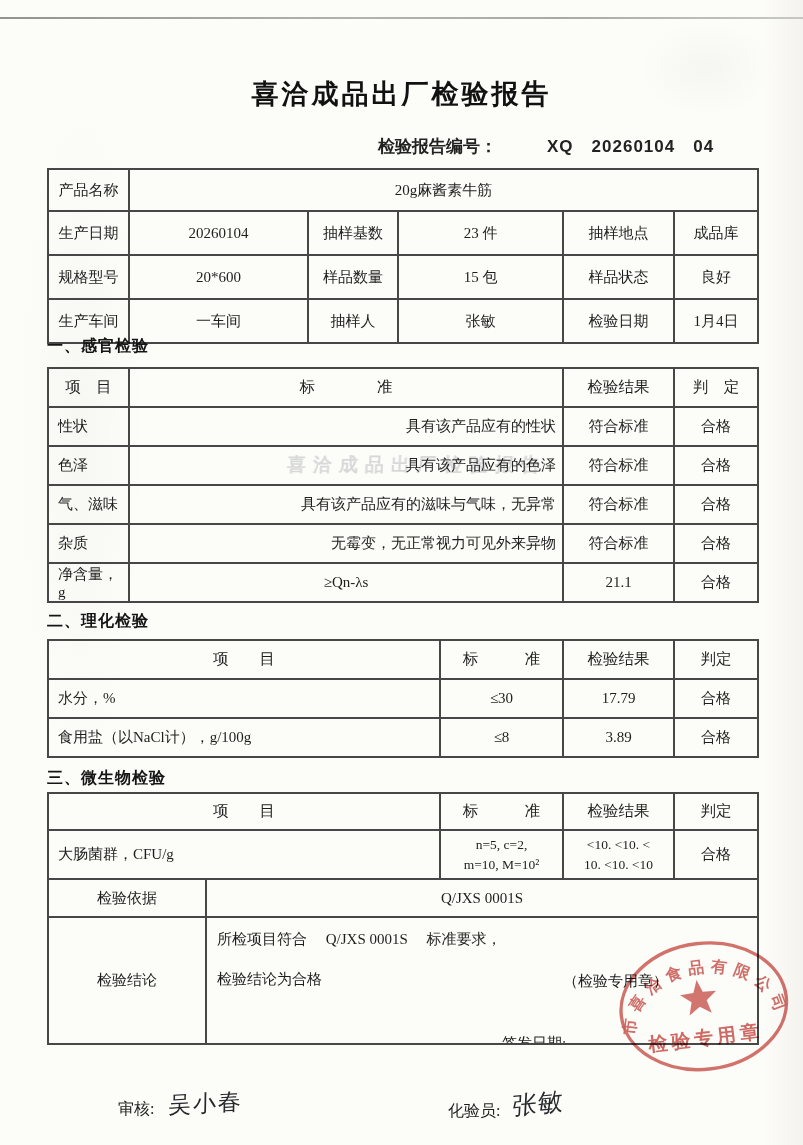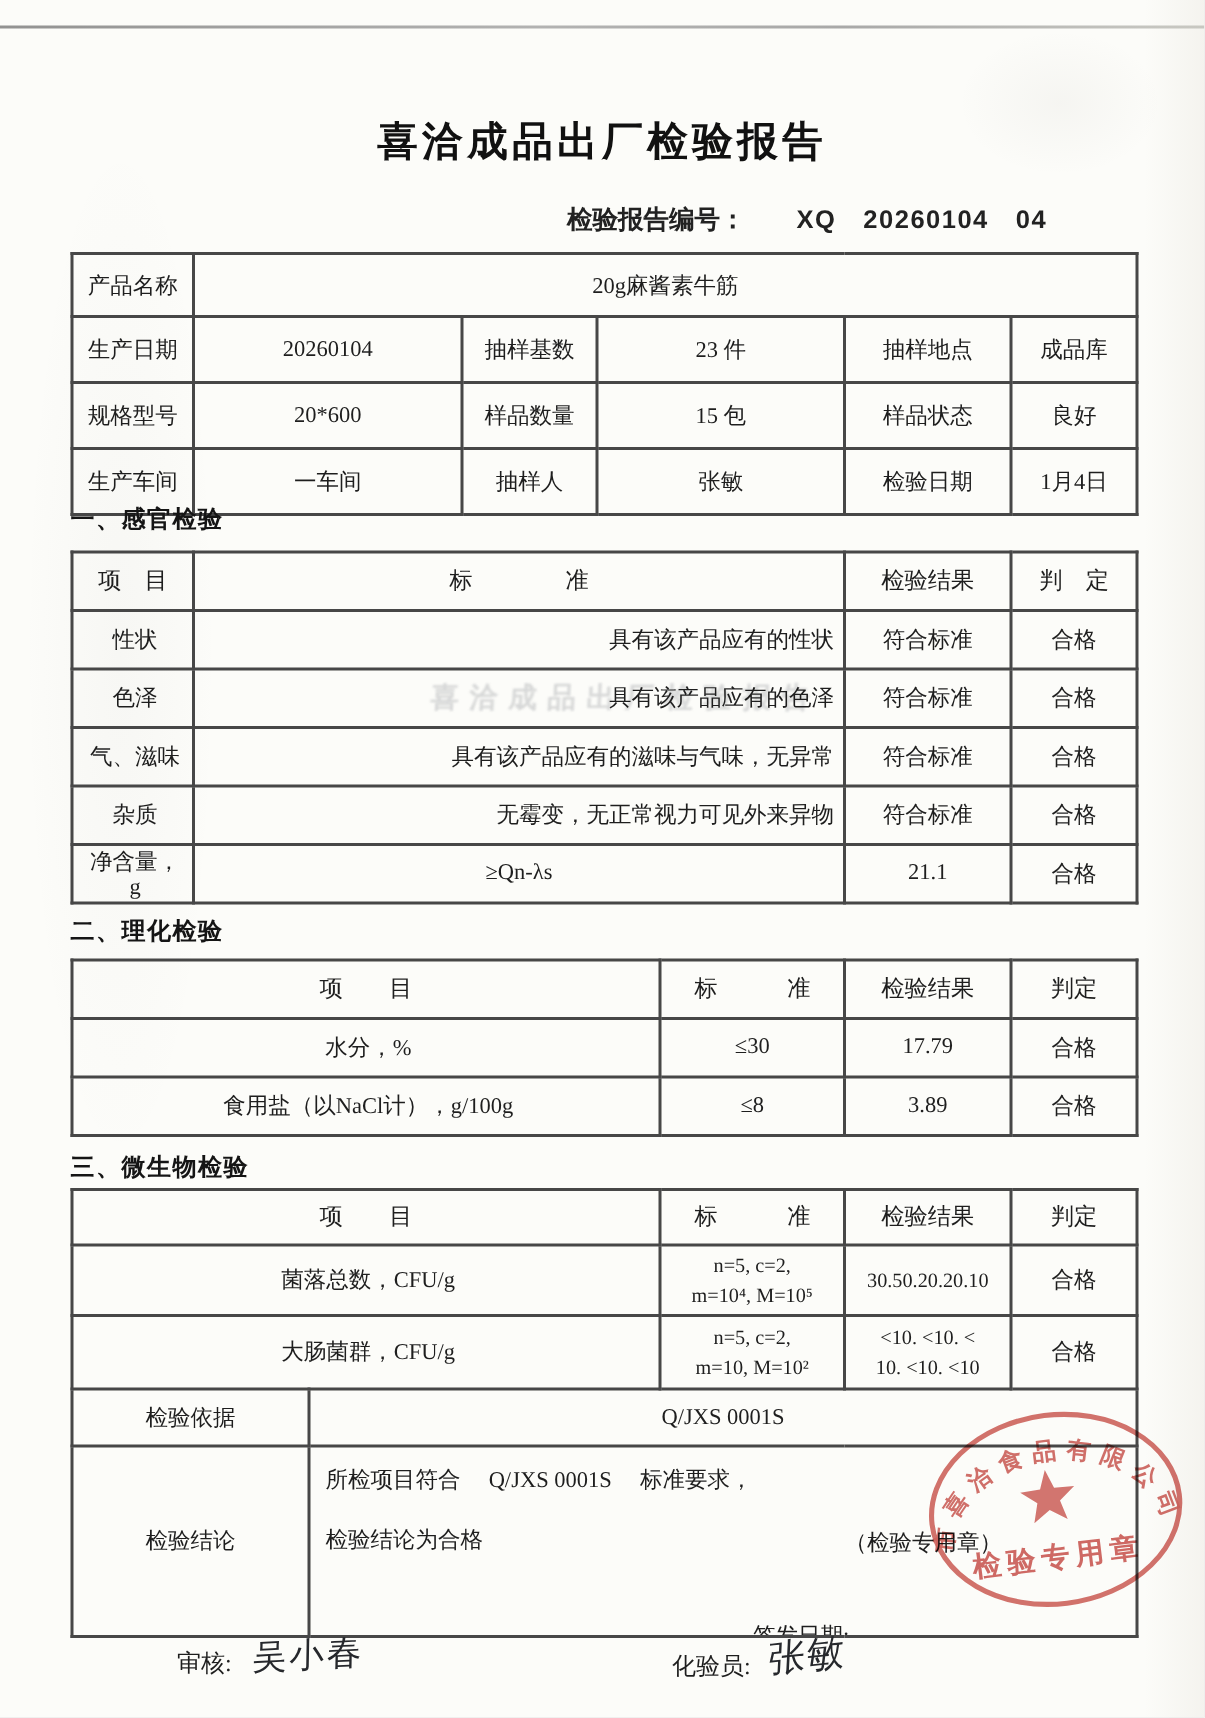--- a/index.html
+++ b/index.html
@@ -18,39 +18,39 @@
     position:absolute; left:0; top:17px; width:100%; height:2px;
     background:linear-gradient(90deg,#6f6f6f,#9a9a9a 45%,#8d8d8d 70%,#b9b9b2);
     opacity:.75;
   }
   .title {
     position:absolute; left:0; top:76px; width:100%;
     text-align:center; font-family:"Liberation Sans","DejaVu Sans",sans-serif;
     font-weight:bold; font-size:27px; letter-spacing:3px; color:#111;
   }
   .report-no {
-    position:absolute; left:378px; top:135px; display:flex; gap:34px;
+    position:absolute; left:378px; top:135px; display:flex; gap:50px;
     font-family:"Liberation Sans","DejaVu Sans",sans-serif; font-size:17px;
     font-weight:600; color:#222; white-space:pre;
   }
   .report-no .val { font-weight:600; letter-spacing:1px; }
   table { border-collapse:collapse; table-layout:fixed; position:absolute; left:47px; width:710px; }
   td {
     border:2px solid #474747; font-size:15px; padding:0 6px;
     text-align:center; vertical-align:middle; overflow:hidden;
   }
   .t-info { top:168px; }
   .t-info td { height:44px; }
   .t-info tr.r0 td { height:42px; }
   .t-sense { top:367px; }
   .t-sense td { height:39px; }
   .t-phys { top:639px; }
   .t-phys td { height:39px; }
   .t-micro { top:792px; }
-  .left { text-align:center; padding-left:9px; }
+  .left { text-align:left; padding-left:9px; }
   .leftwide { text-align:right; padding-left:13px;margin-left:48px; }
   .hdr { font-size:15.5px;text-align:center; }
   .section-heading {
     position:absolute; left:47px; font-size:16px; font-weight:bold; color:#151515;
     letter-spacing:1px;
   }
   .sh1 { top:336px; } .sh2 { top:611px;text-align:center; } .sh3 { top:768px; }
   .prewrap { white-space:pre-line; }
   .small { font-size:13.5px; line-height:1.45; }
   .conc-cell { position:relative; padding:0; }
@@ -229,27 +229,20 @@
         <col style="width:111px">
         <col style="width:84px">
       </colgroup>
     <tbody>
         <tr style="height:37px">
       <td class="hdr" colspan="2">项　　目</td>
       <td class="hdr">标　　　准</td>
       <td class="hdr">检验结果</td>
       <td class="hdr">判定</td>
     </tr>
-    <tr style="height:47px">
-      <td class="left" colspan="2">菌落总数，CFU/g</td>
-      <td class="prewrap small">n=5, c=2,
-m=10⁴, M=10⁵</td>
-      <td class="small" style="padding:0 2px">30.50.20.20.10</td>
-      <td>合格</td>
-    </tr>
     <tr style="height:49px">
       <td class="left" colspan="2">大肠菌群，CFU/g</td>
       <td class="prewrap small">n=5, c=2,
 m=10, M=10²</td>
       <td class="prewrap small" style="padding:0 2px">&lt;10. &lt;10. &lt;
 10. &lt;10. &lt;10</td>
       <td>合格</td>
     </tr>
     <tr style="height:38px">
       <td>检验依据</td>

